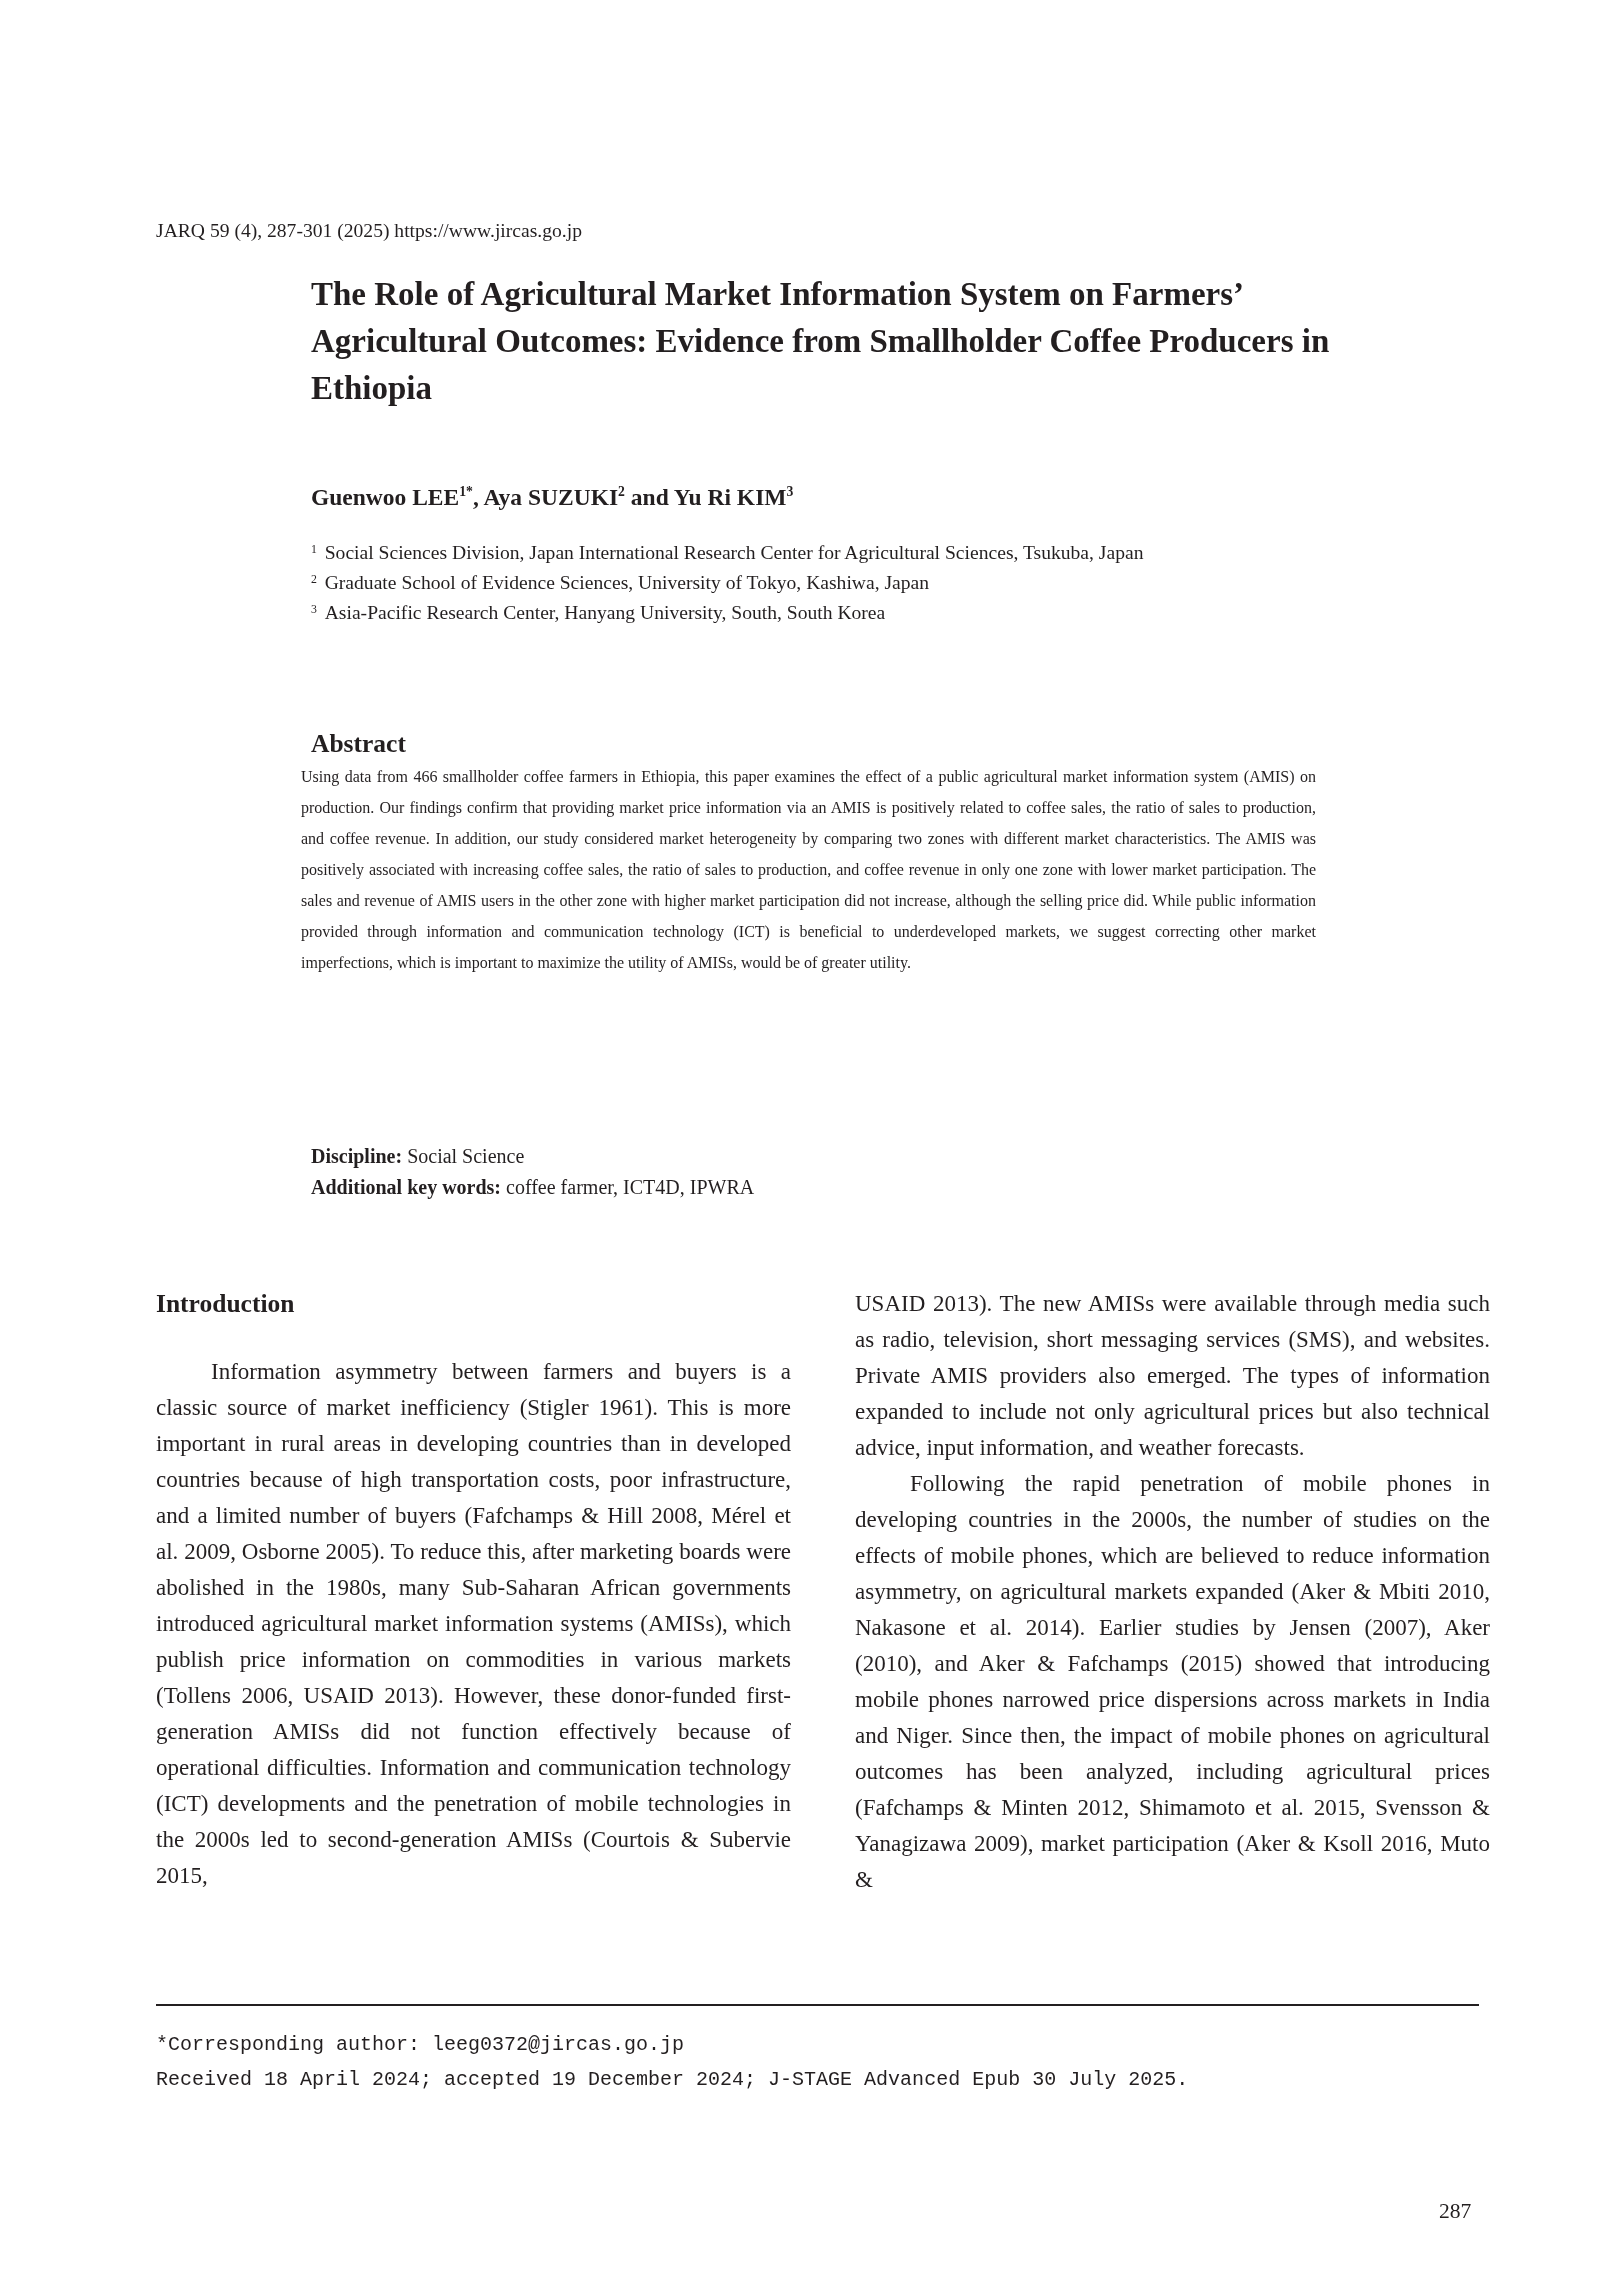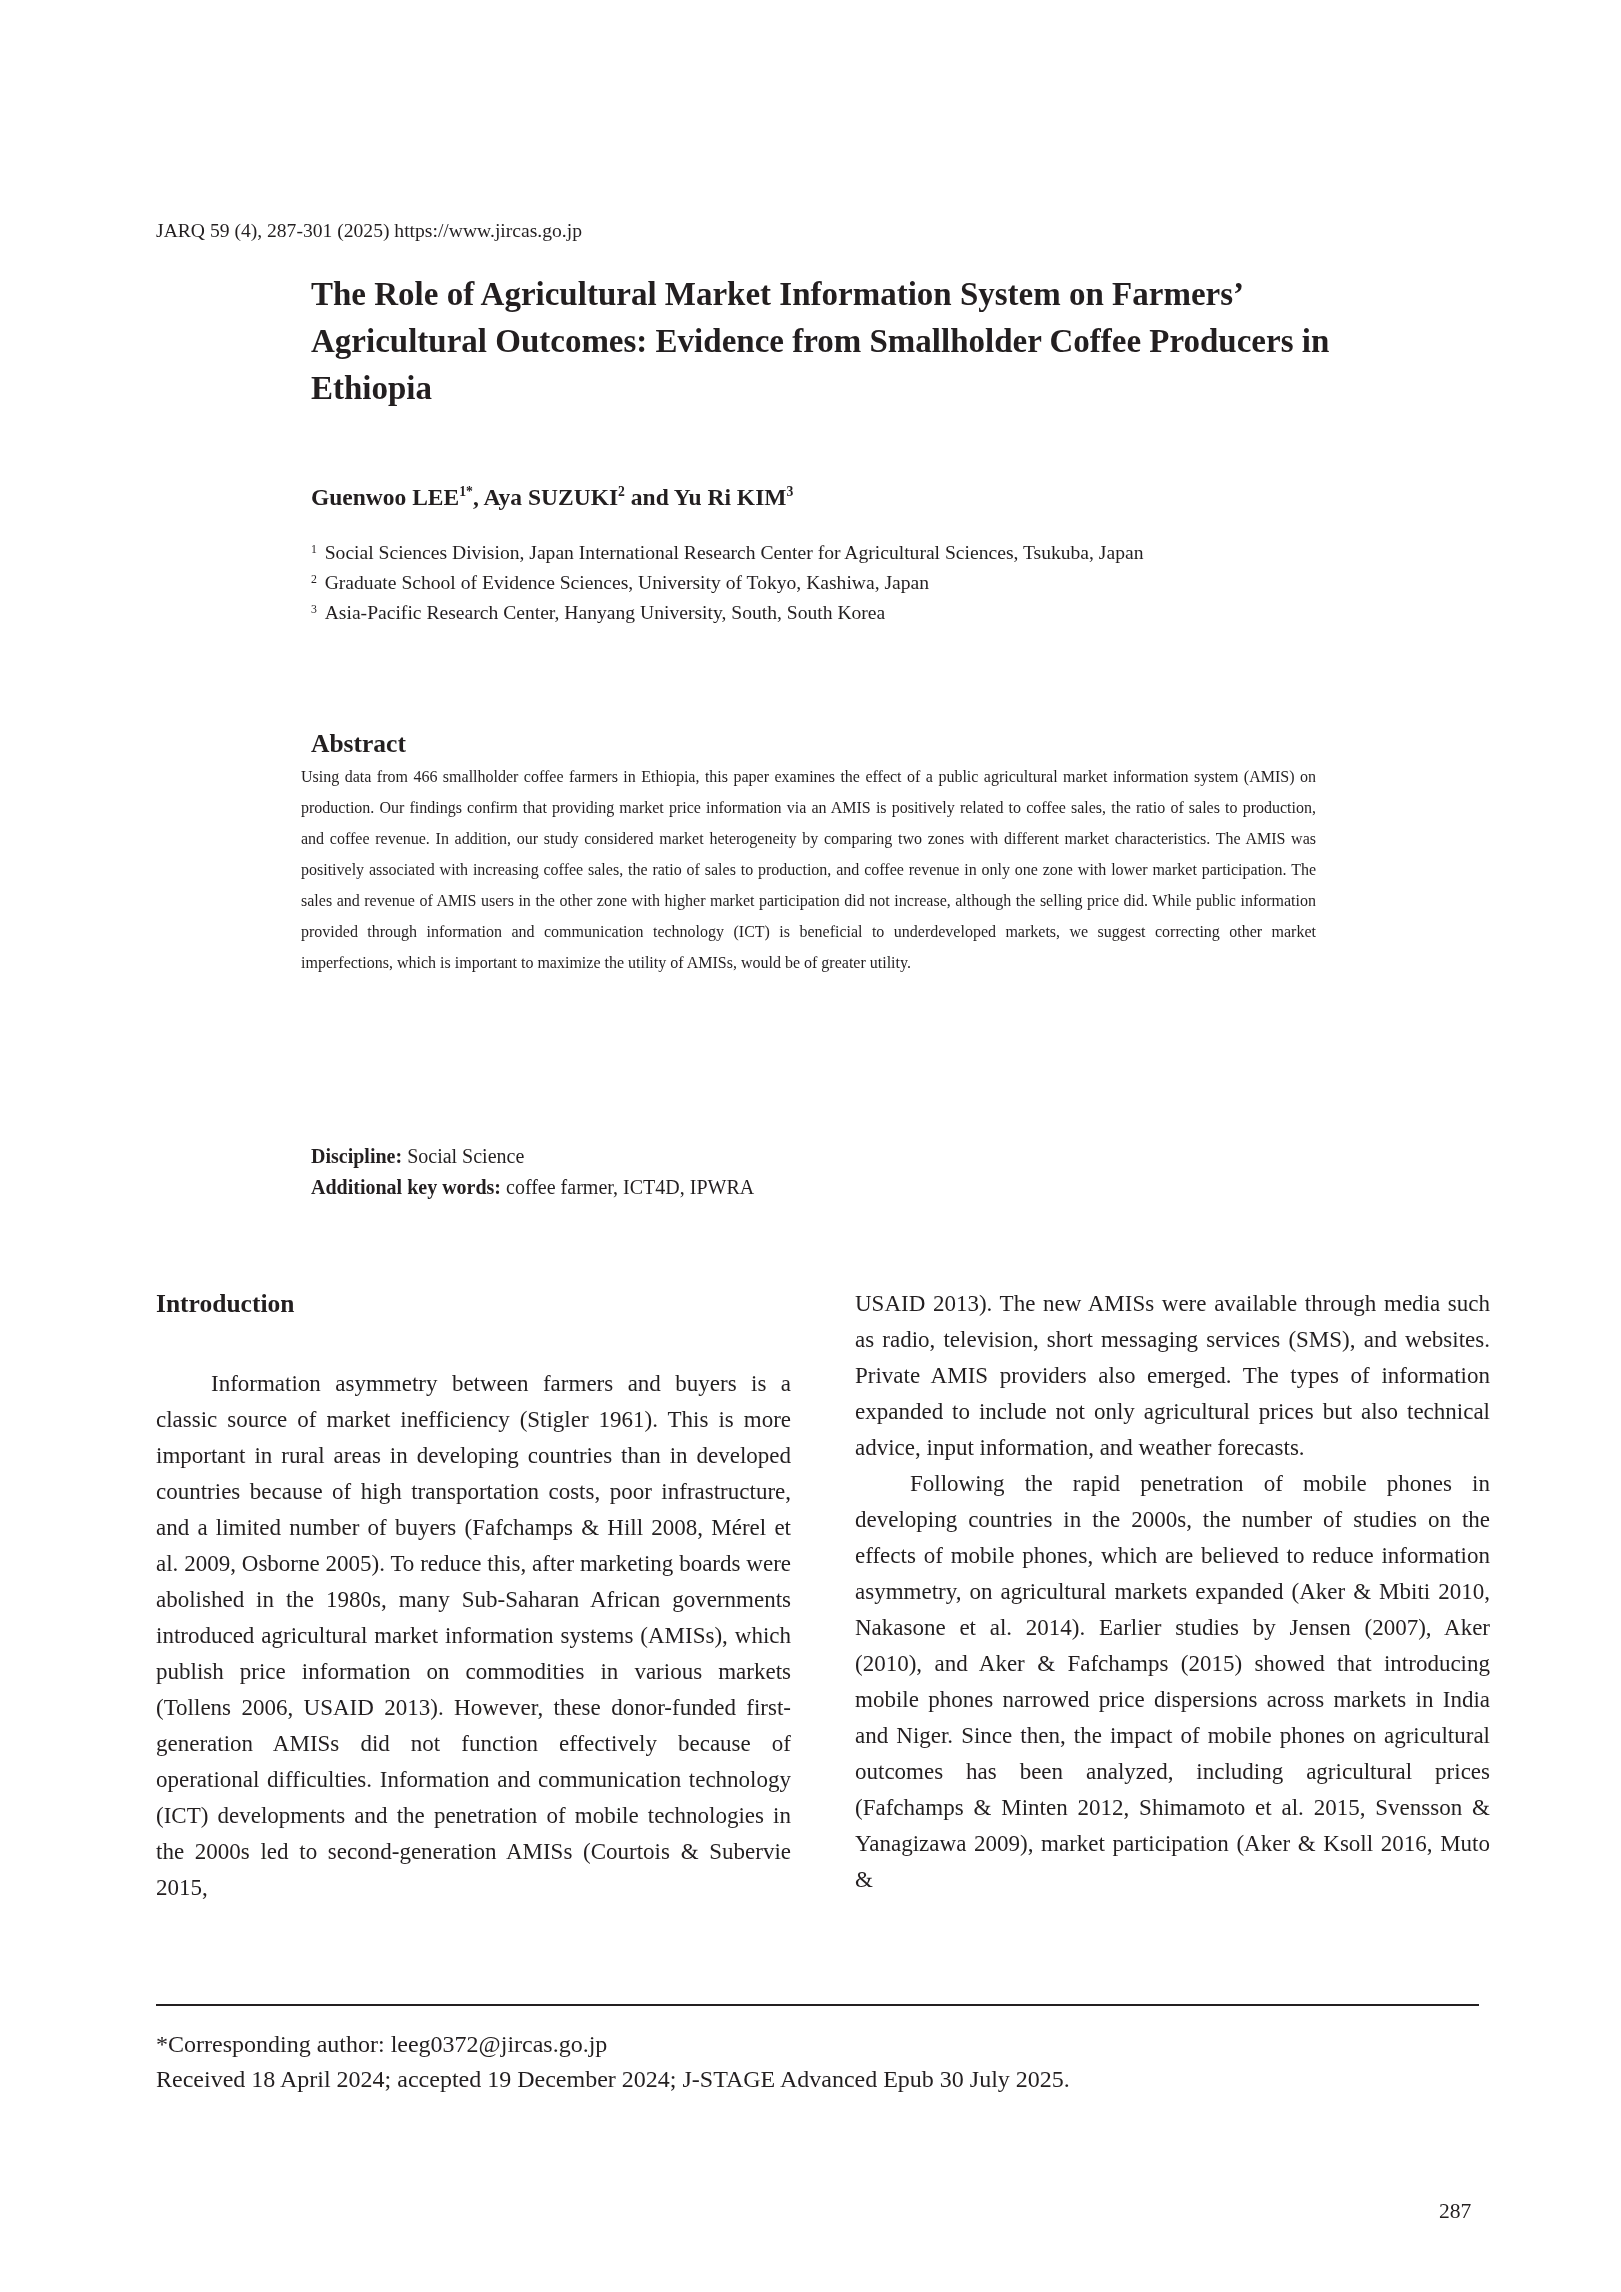--- a/index.html
+++ b/index.html
@@ -13,25 +13,25 @@
   .affils { left: 311px; top: 538px; width: 1078px; font-size: 19.6px; line-height: 30px; }
   .affil { position: relative; padding-left: 13.7px; }
   .affil sup { position: absolute; left: 0; top: -3.9px; font-size: 11.8px; }
   .abstract-h { left: 311px; top: 729px; font-size: 25.5px; font-weight: bold; text-align: center; }
   .abstract-body { left: 301px; top: 761px; width: 1015px; font-size: 16px; line-height: 31px; text-align: justify; }
   .meta { left: 311px; top: 1141px; font-size: 20px; line-height: 31px; }
   .meta b { font-weight: bold; }
   .col { width: 635px; font-size: 23px; line-height: 36px; text-align: justify; }
   .col1 { left: 156px; top: 1286px; }
   .col2 { left: 843px; top: 1286px; margin-left: 12px; }
-  .intro-h { font-size: 25.5px; font-weight: bold; margin-bottom: 45px; line-height: 35px; }
+  .intro-h { font-size: 25.5px; font-weight: bold; margin-bottom: 33px; line-height: 35px; }
   .para { text-indent: 55px; margin: 0; }
   .para.cont { text-indent: 0; }
   .rule { left: 156px; top: 2004px; width: 1323px; height: 0; border-top: 2px solid #231f20; }
-  .footnotes { left: 156px; top: 2027px; font-size: 24px; line-height: 35px; }
+  .footnotes { left: 156px; top: 2027px; font-size: 20px; line-height: 35px; font-family: Liberation Mono, monospace; }
   .page-num { left: 1439px; top: 2199px; font-size: 21.6px; }
 </style>
 </head>
 <body>
 
 <div class="abs running-head">JARQ  59 (4), 287-301 (2025)  https://www.jircas.go.jp</div>
 
 <div class="abs title">The Role of Agricultural Market Information System on Farmers’ Agricultural Outcomes: Evidence from Smallholder Coffee Producers in Ethiopia</div>
 
 <div class="abs authors">

